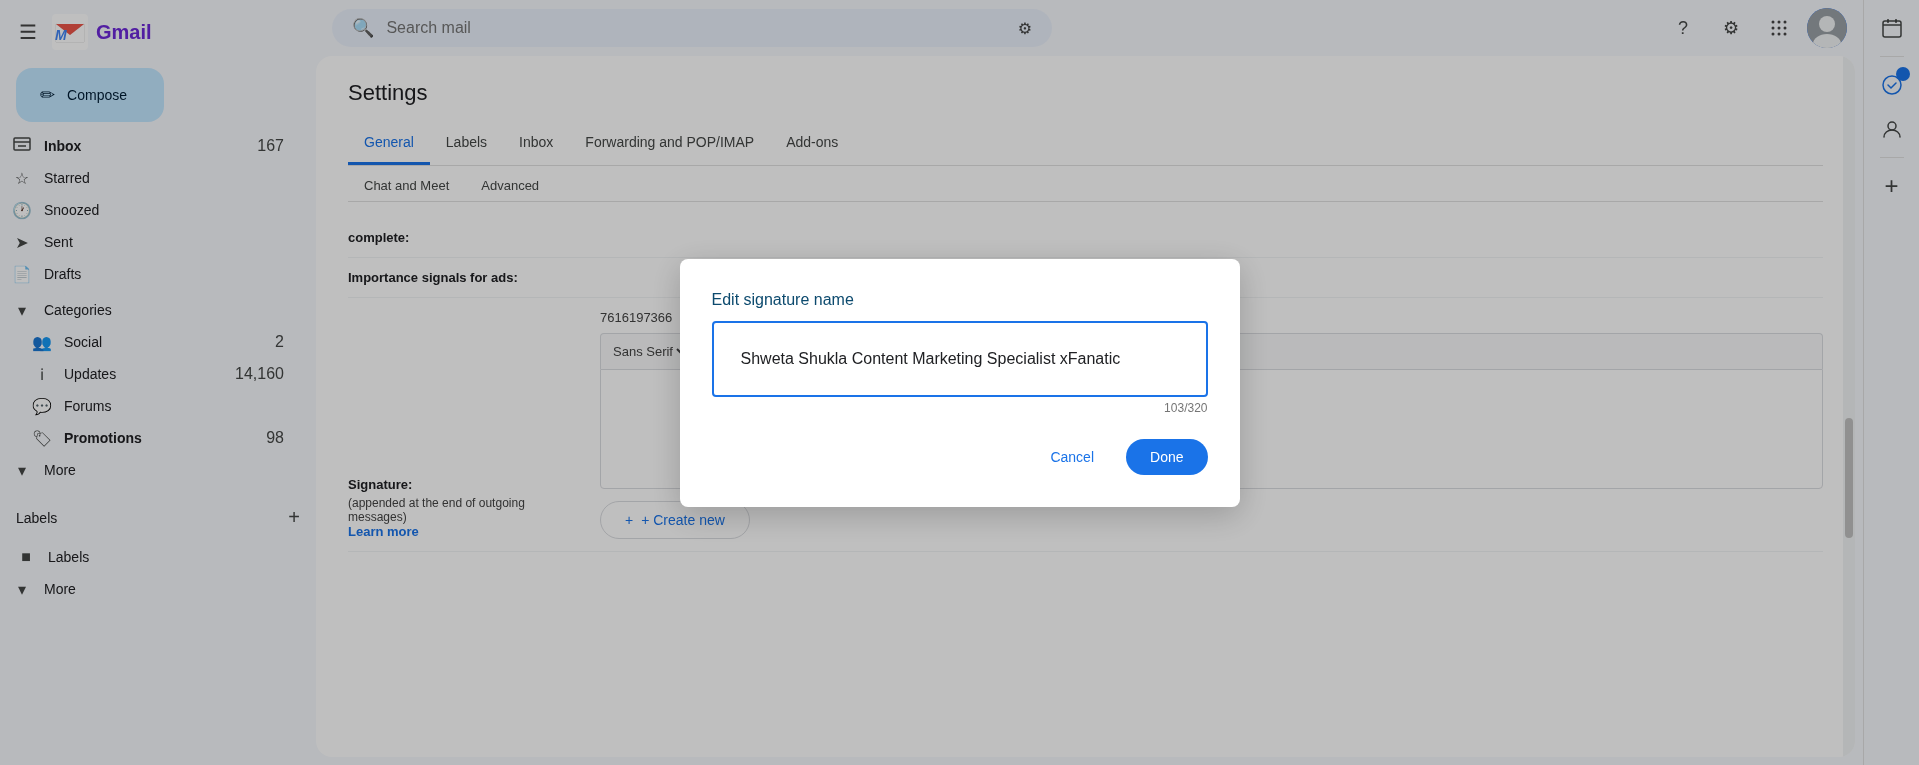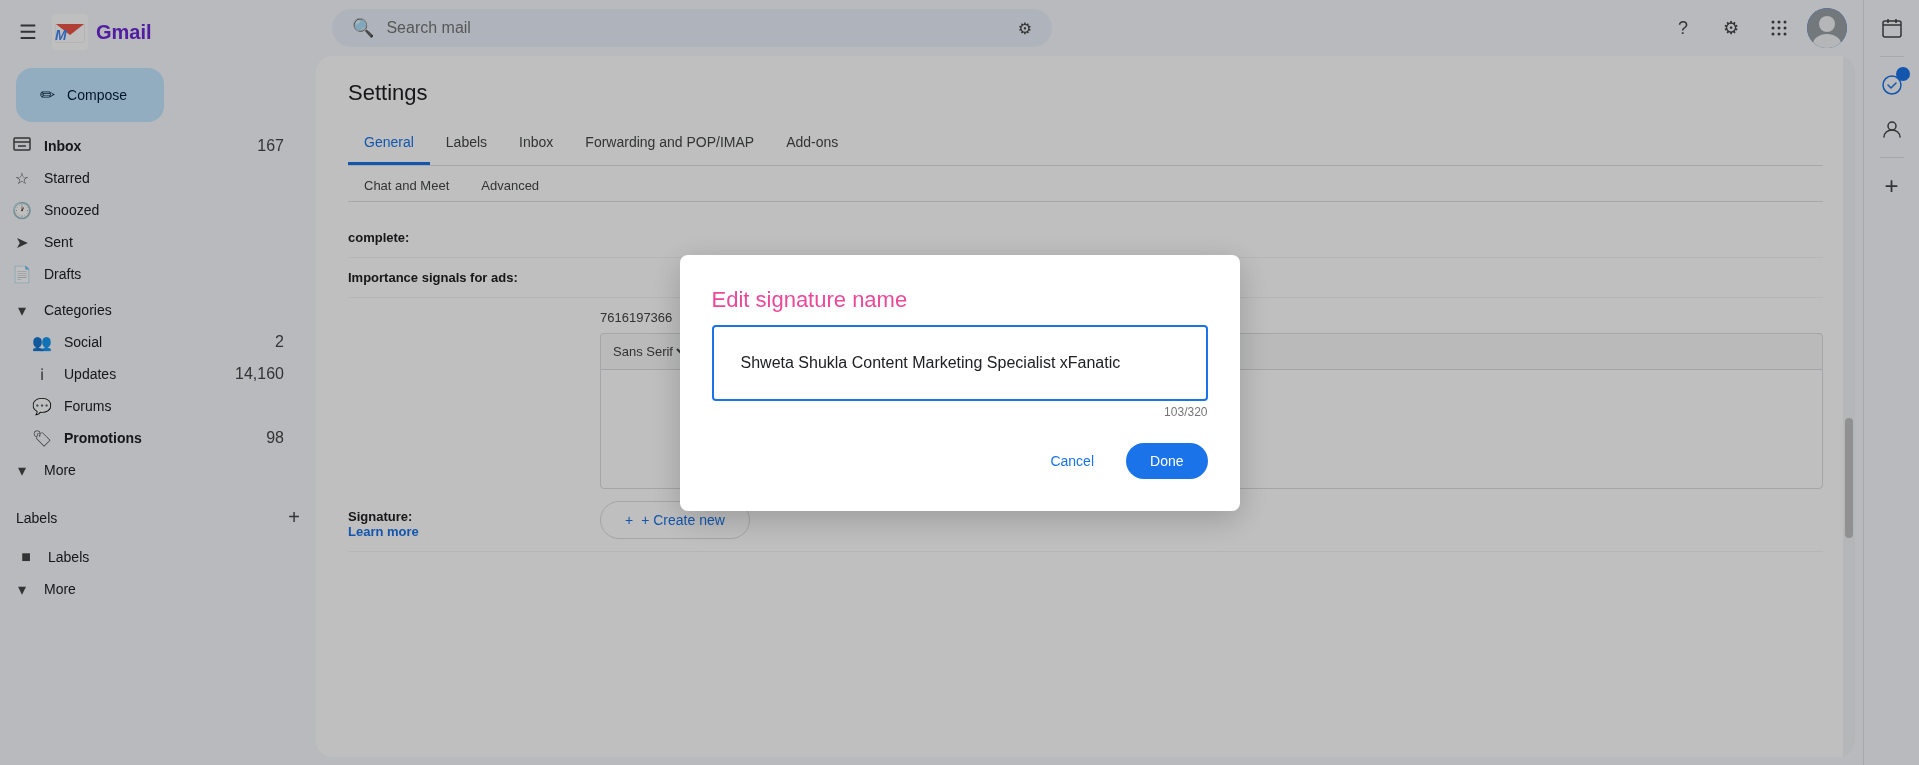--- a/index.html
+++ b/index.html
@@ -204,23 +204,23 @@
     }
     .dialog {
       background: white;
       border-radius: 8px;
       padding: 32px;
       width: 560px;
       box-shadow: 0 8px 32px rgba(0,0,0,0.2);
       position: relative;
     }
     .dialog-title {
-      font-size: 22px;
+      font-size: 16px;
       font-weight: 400;
-      color: #ec4899;
+      color: #0c4a6e;
       margin-bottom: 12px;
     }
     .dialog-input {
       width: 100%;
       border: 2px solid #1a73e8;
       border-radius: 4px;
       padding: 27px;
       font-size: 16px;
       color: #202124;
       outline: none;
@@ -436,20 +436,21 @@
       </div>
 
       <div class="settings-row">
         <div class="settings-row-label">Importance signals for ads:</div>
         <div class="settings-row-content"></div>
       </div>
 
       <div class="settings-row">
         <div class="settings-row-label">
           <div>Signature:</div>
+          <div style="font-weight:400;margin-top:4px;font-size:12px;color:#444;">(appended at the end of outgoing messages)</div>
           <a class="learn-more" href="#">Learn more</a>
         </div>
         <div class="settings-row-content">
 
           <div style="font-size:13px;color:#444;margin-bottom:8px;">7616197366</div>
 
           <div class="sig-toolbar">
             <select class="font-select">
               <option>Sans Serif</option>
             </select>

